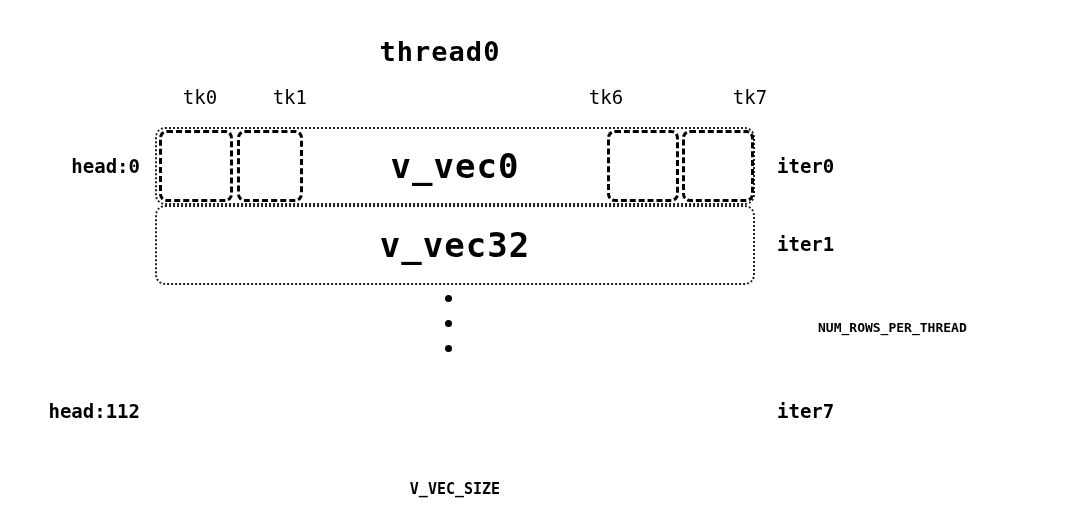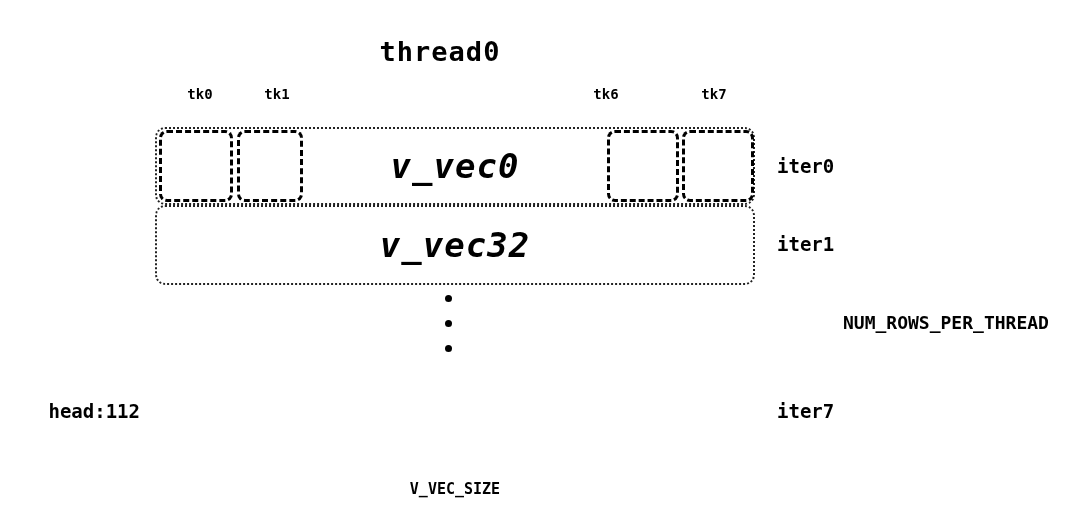--- a/index.html
+++ b/index.html
@@ -25,47 +25,46 @@
     text-align: center;
     font-size: 27px;
     font-weight: bold;
     letter-spacing: 1px;
   }
   .tk {
     position: absolute;
     top: 86px;
     width: 60px;
     text-align: center;
-    font-size: 14px;
-    font-weight: bold;
+    font-size: 19px;
+    font-weight: normal;
   }
   .tk.t0 { left: 170px; }
-  .tk.t1 { left: 247px; }
+  .tk.t1 { left: 247px; text-align: right; }
   .tk.t6 { left: 576px; }
-  .tk.t7 { left: 684px; }
+  .tk.t7 { left: 720px; }
 
   .row {
     position: absolute;
     left: 155px;
     width: 600px;
     box-sizing: border-box;
     border: 2px dotted #222222;
     border-radius: 10px;
     display: flex;
     align-items: center;
     justify-content: center;
   }
   .row1 { top: 127px; height: 78px; }
   .row2 { top: 205px; height: 80px; }
   .row3 { top: 371px; height: 81px; }
 
   .vec {
     font-size: 34px;
     font-weight: bold;
-    font-style: italic;
     letter-spacing: 1px;
     z-index: 2;
   }
 
   .tkbox {
     position: absolute;
     top: 1px;
     bottom: 1px;
     box-sizing: border-box;
     border: 3px dashed #000000;
@@ -93,25 +92,24 @@
     left: 777px;
     text-align: center;
   }
   .h1, .i1 { top: 155px; }
   .h2, .i2 { top: 233px; }
   .h3, .i3 { top: 400px; }
 
   .num-rows-label {
     position: absolute;
     left: 818px;
-    top: 312px;
-    font-size: 18px;
+    top: 320px;
+    font-size: 13px;
     font-weight: bold;
     white-space: nowrap;
-    margin-left: 25px;
   }
   .vvecsize-label {
     position: absolute;
     left: 155px;
     top: 480px;
     width: 600px;
     text-align: center;
     font-size: 15px;
     font-weight: bold;
   }
@@ -135,20 +133,21 @@
 
 <div class="stage">
 
   <div class="title">thread0</div>
 
   <div class="tk t0">tk0</div>
   <div class="tk t1">tk1</div>
   <div class="tk t6">tk6</div>
   <div class="tk t7">tk7</div>
 
+  <div class="side-label head-label h1">head:0</div>
   <div class="side-label head-label h3">head:112</div>
 
   <div class="row row1">
     <div class="tkbox b0"></div>
     <div class="tkbox b1"></div>
     <div class="tkbox b6"></div>
     <div class="tkbox b7"></div>
     <div class="vec">v_vec0</div>
   </div>
 

